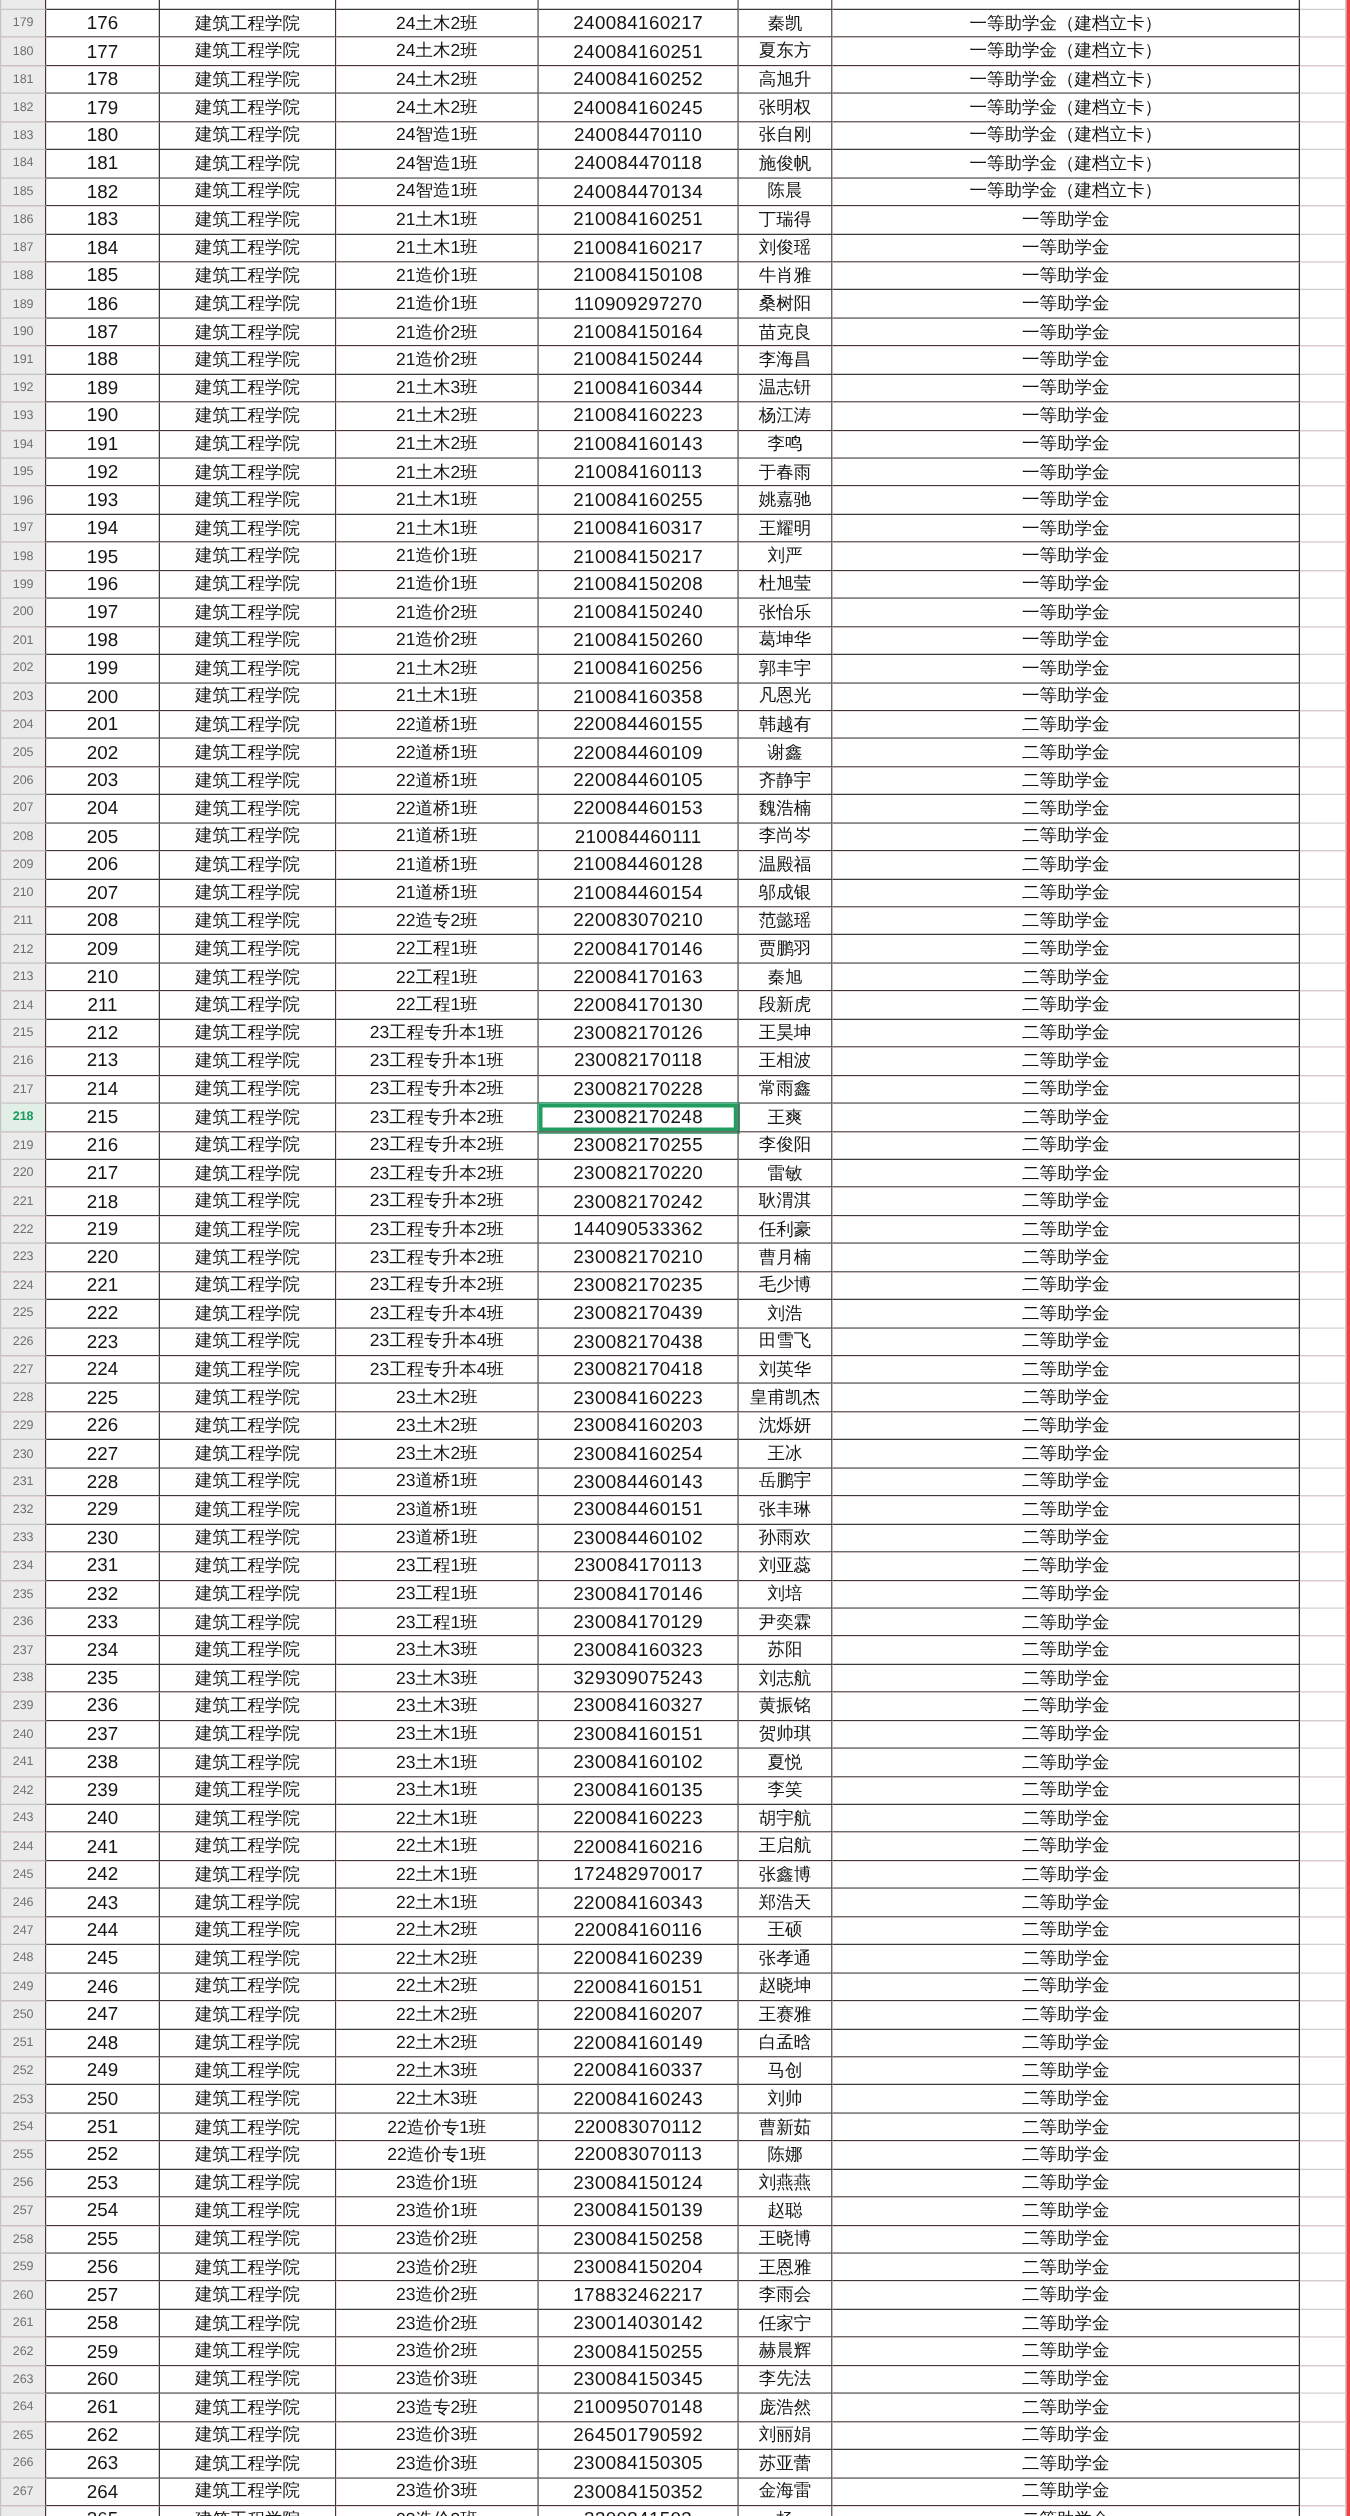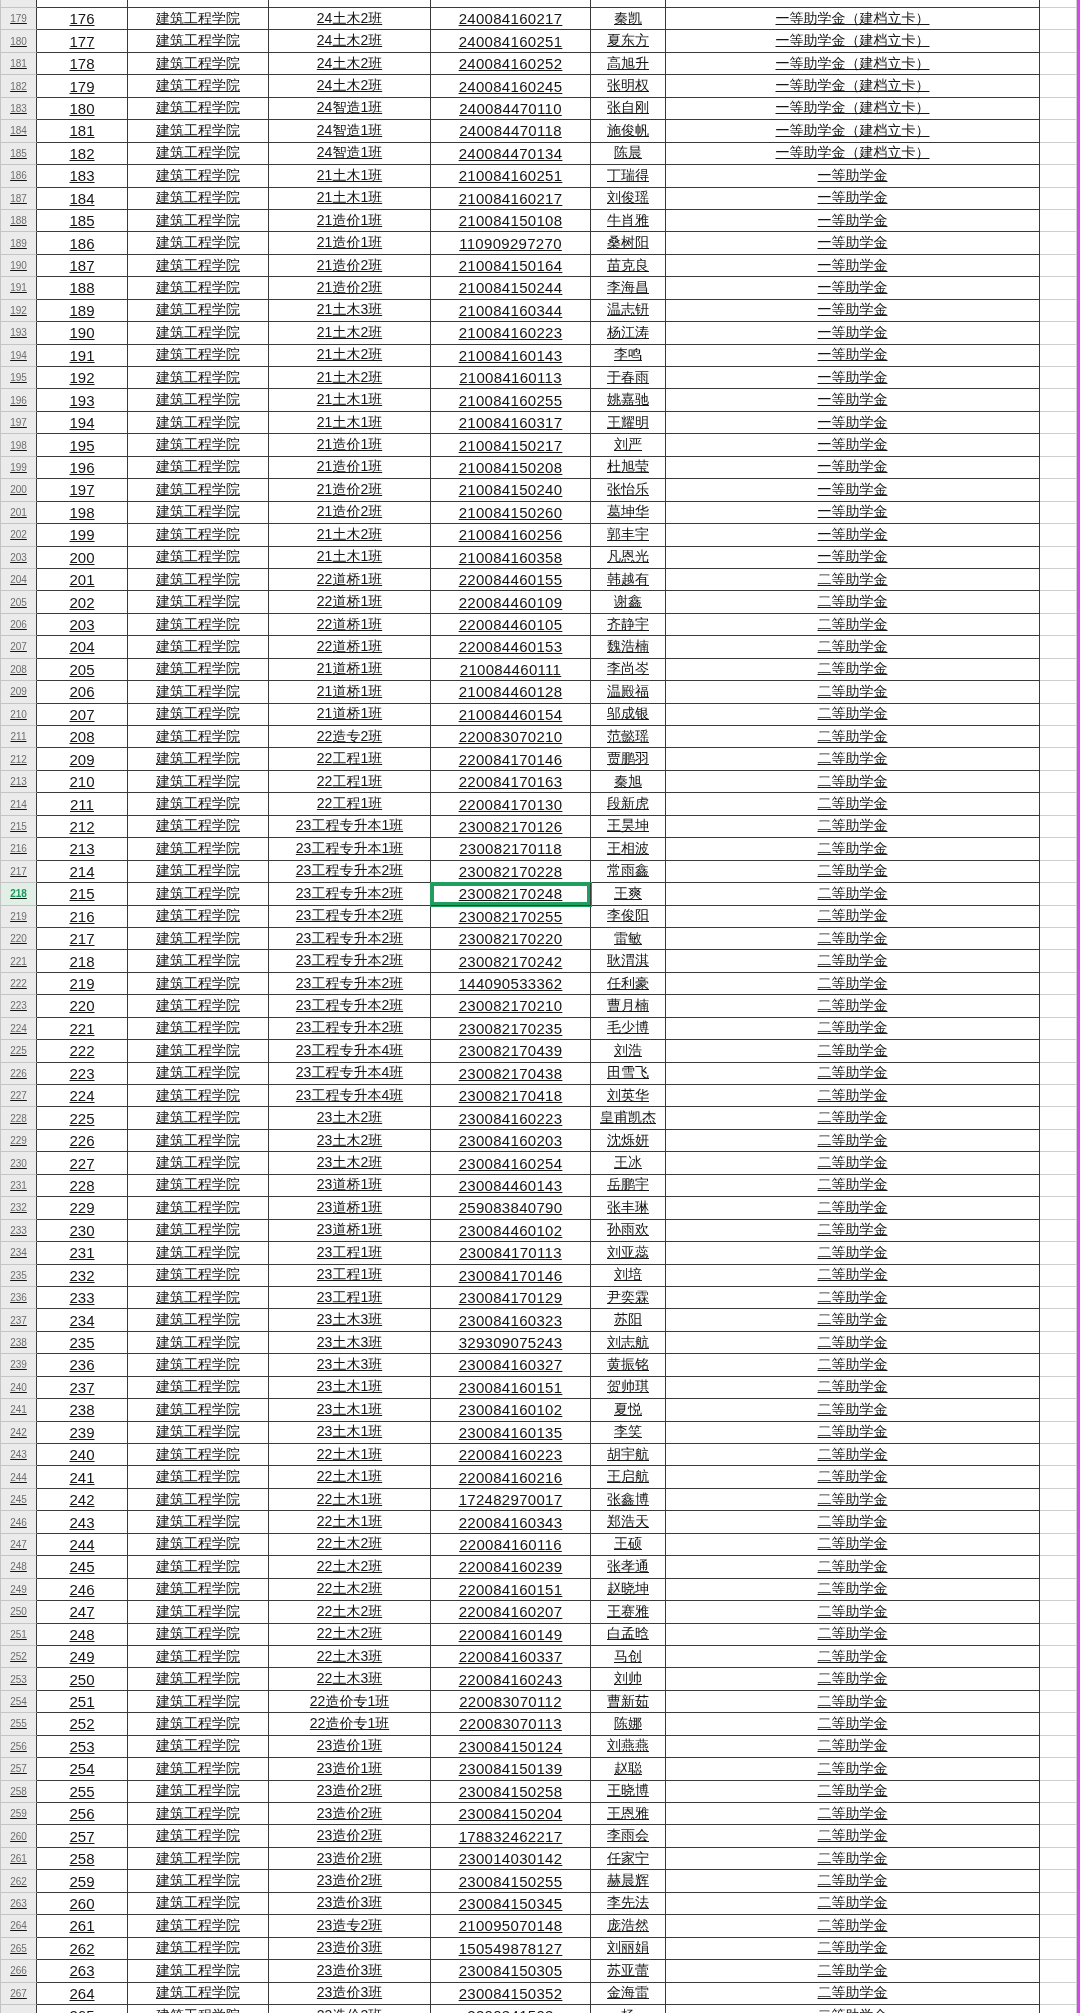--- a/index.html
+++ b/index.html
@@ -9,21 +9,21 @@
     --hdr-border:#c4c4c4;
     --hdr-text:#6f6f6f;
     --green:#1f9e60;
     --hdr-sel-bg:#e2efe6;
     --hdr-sel-text:#189a5c;
     --txt:#161616;
   }
   *{margin:0;padding:0;box-sizing:border-box;}
   html,body{width:1080px;height:2013px;overflow:hidden;background:#ffffff;
     font-family:"Liberation Sans","DejaVu Sans",sans-serif;color:var(--txt);}
-  .sheet{position:relative;width:1080px;height:2013px;overflow:hidden;background:#d946ef;text-decoration:underline;}
+  .sheet{position:relative;width:1080px;height:2013px;overflow:hidden;background:#ef4444;}
   .row{display:grid;grid-template-columns:37px 91px 141px 162px 160px 75px 374px 37px;
     height:22.45px;width:1077px;}
   .row.partial-top{height:8px;}
   .cell{display:flex;align-items:center;justify-content:center;white-space:nowrap;
     overflow:visible;border-right:1px solid var(--dark-border);
     border-bottom:1px solid var(--dark-border);background:#fff;font-size:14px;}
   .rowhdr{background:var(--hdr-bg);border-right:1px solid var(--dark-border);
     border-bottom:1px solid var(--hdr-border);border-left:1px solid var(--hdr-border);
     color:var(--hdr-text);font-size:10px;}
   .rowhdr.sel{background:var(--hdr-sel-bg);color:var(--hdr-sel-text);font-weight:bold;}
@@ -577,21 +577,21 @@
     <div class="cell c-sid">230084460143</div>
     <div class="cell c-name">岳鹏宇</div>
     <div class="cell c-award">二等助学金</div>
     <div class="cell c-extra"></div>
   </div>
       <div class="row">
     <div class="cell rowhdr">232</div>
     <div class="cell c-seq">229</div>
     <div class="cell c-col">建筑工程学院</div>
     <div class="cell c-cls">23道桥1班</div>
-    <div class="cell c-sid">259083840790</div>
+    <div class="cell c-sid">230084460151</div>
     <div class="cell c-name">张丰琳</div>
     <div class="cell c-award">二等助学金</div>
     <div class="cell c-extra"></div>
   </div>
       <div class="row">
     <div class="cell rowhdr">233</div>
     <div class="cell c-seq">230</div>
     <div class="cell c-col">建筑工程学院</div>
     <div class="cell c-cls">23道桥1班</div>
     <div class="cell c-sid">230084460102</div>
@@ -907,21 +907,21 @@
     <div class="cell c-sid">210095070148</div>
     <div class="cell c-name">庞浩然</div>
     <div class="cell c-award">二等助学金</div>
     <div class="cell c-extra"></div>
   </div>
       <div class="row">
     <div class="cell rowhdr">265</div>
     <div class="cell c-seq">262</div>
     <div class="cell c-col">建筑工程学院</div>
     <div class="cell c-cls">23造价3班</div>
-    <div class="cell c-sid">150549878127</div>
+    <div class="cell c-sid">264501790592</div>
     <div class="cell c-name">刘丽娟</div>
     <div class="cell c-award">二等助学金</div>
     <div class="cell c-extra"></div>
   </div>
       <div class="row">
     <div class="cell rowhdr">266</div>
     <div class="cell c-seq">263</div>
     <div class="cell c-col">建筑工程学院</div>
     <div class="cell c-cls">23造价3班</div>
     <div class="cell c-sid">230084150305</div>

